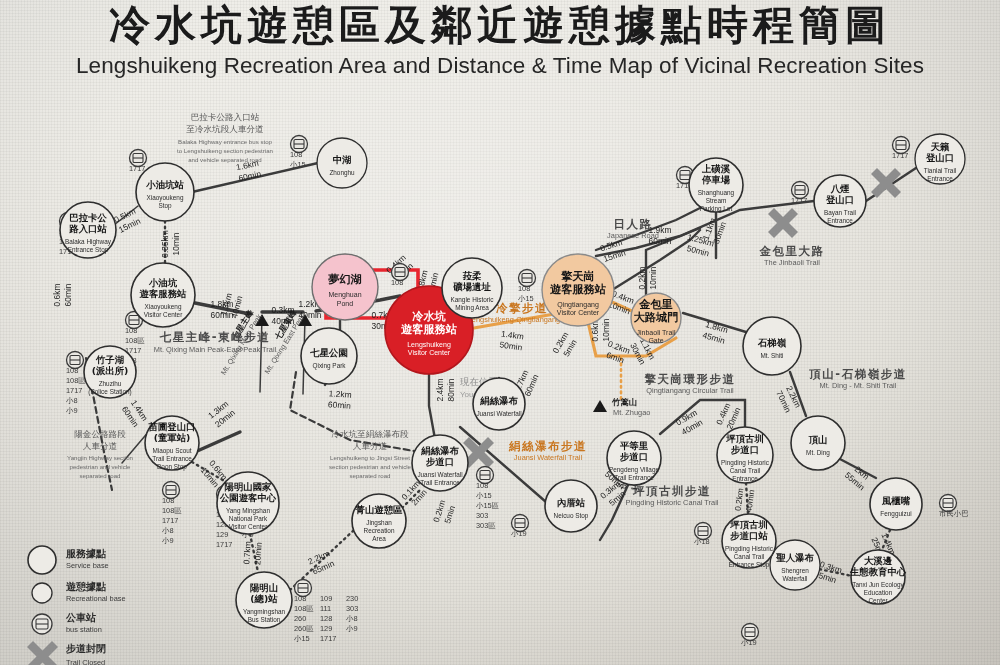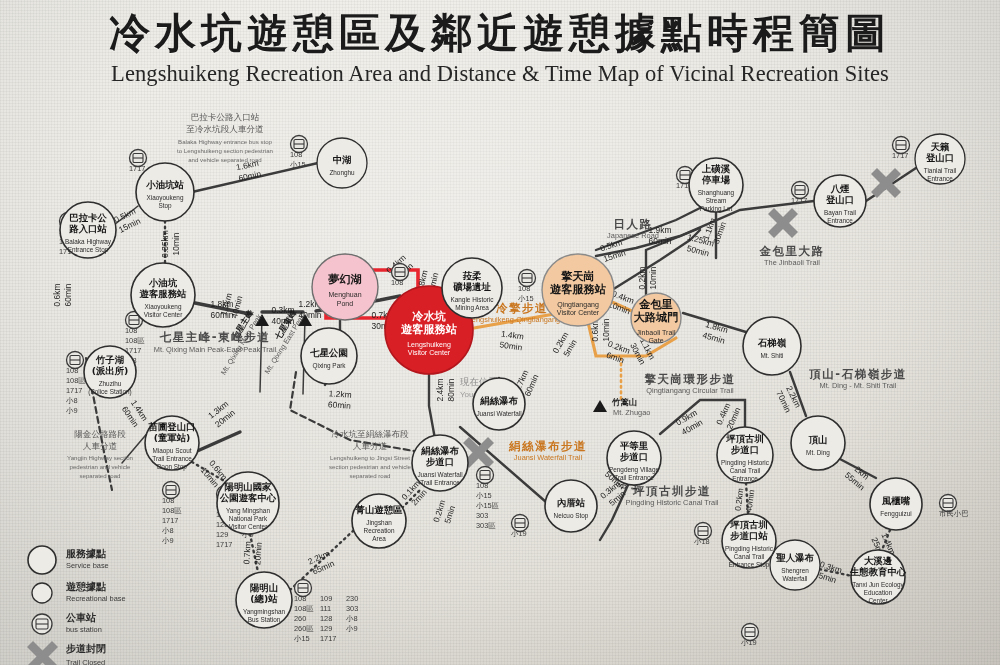--- a/index.html
+++ b/index.html
@@ -18,27 +18,27 @@
       repeating-linear-gradient(90deg, rgba(0,0,0,0.035) 0px, rgba(0,0,0,0.035) 1px, rgba(255,255,255,0) 1px, rgba(255,255,255,0) 3px),
       linear-gradient(160deg,#f2f1ec 0%,#e9e7e1 40%,#e4e2db 70%,#ddd9d1 100%);
   }
   #sign::after{
     content:"";position:absolute;inset:0;pointer-events:none;
     background:radial-gradient(ellipse at 48% 40%, rgba(255,255,255,0.35) 0%, rgba(0,0,0,0.0) 55%, rgba(0,0,0,0.10) 100%);
   }
   .header{position:absolute;left:0;top:0;width:1000px;text-align:center;}
   .title-cn{
     font-size:41px;font-weight:bold;letter-spacing:5px;color:#1b1b1b;
-    margin-top:12px;line-height:1.06;
+    margin-top:4px;line-height:1.06;
     font-family:"DejaVu Sans","Liberation Sans",sans-serif;
     text-shadow:0 1px 0 rgba(255,255,255,.5);
   }
   .title-en{
     font-size:22.5px;color:#262626;margin-top:6px;letter-spacing:0.1px;
-    font-family:Liberation Serif, serif;
+    font-family:Liberation Sans, sans-serif;
   }
   svg#map{position:absolute;left:0;top:100px;width:1000px;height:565px;}
 
   
   .n-circ{fill:#edebe6;stroke:#2e2e2e;stroke-width:1.6;}
   .n-circ.small{stroke-width:1.3;}
   .n-circ.red{fill:#d91f26;stroke:#b3161c;stroke-width:1.6;}
   .n-circ.pink{fill:#f5c3cd;stroke:#6e6e6e;stroke-width:1.4;}
   .n-circ.orange{fill:#f2c9a0;stroke:#8a8a8a;stroke-width:1.4;}
   .n-cn{font-size:9.4px;font-weight:bold;fill:#161616;text-anchor:middle;

